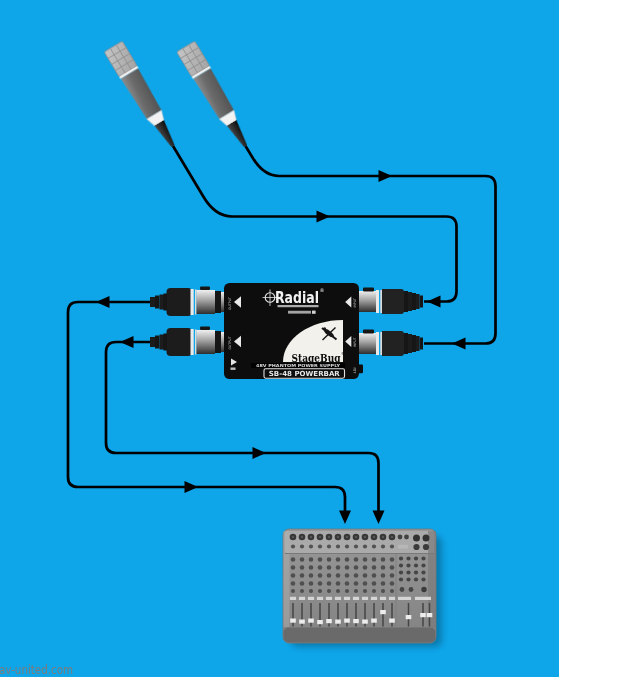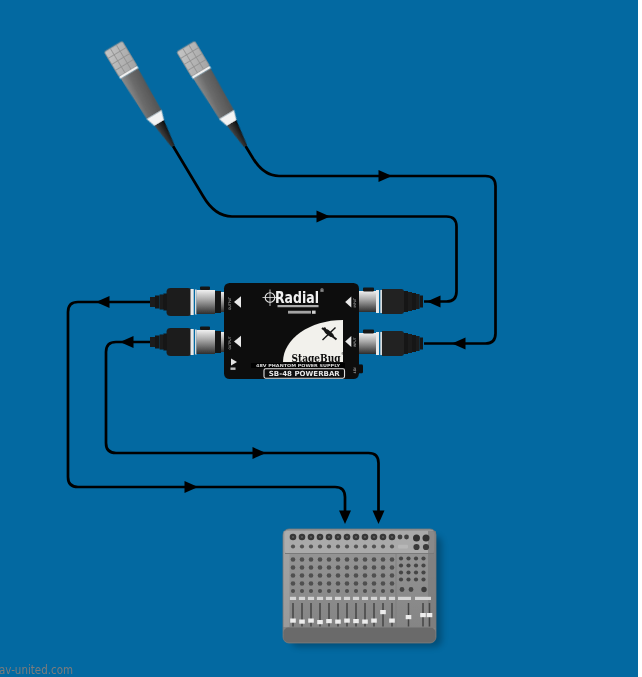--- a/index.html
+++ b/index.html
@@ -1,16 +1,16 @@
 <!DOCTYPE html>
 <html><head>
 <meta charset="utf-8">
 <style>
   html,body{margin:0;padding:0;background:#ffffff;}
-  .stage{position:relative;width:638px;height:677px;background:#0369a1;overflow:hidden;
+  .stage{position:relative;width:559px;height:677px;background:#0ea5e9;overflow:hidden;
          font-family:"DejaVu Sans","Liberation Sans",sans-serif;}
   svg{display:block;}
   text{user-select:none;}
 </style>
 </head>
 <body>
 
 <div class="stage">
 <svg width="642" height="677" viewBox="0 0 642 677" xmlns="http://www.w3.org/2000/svg">
   <defs>

